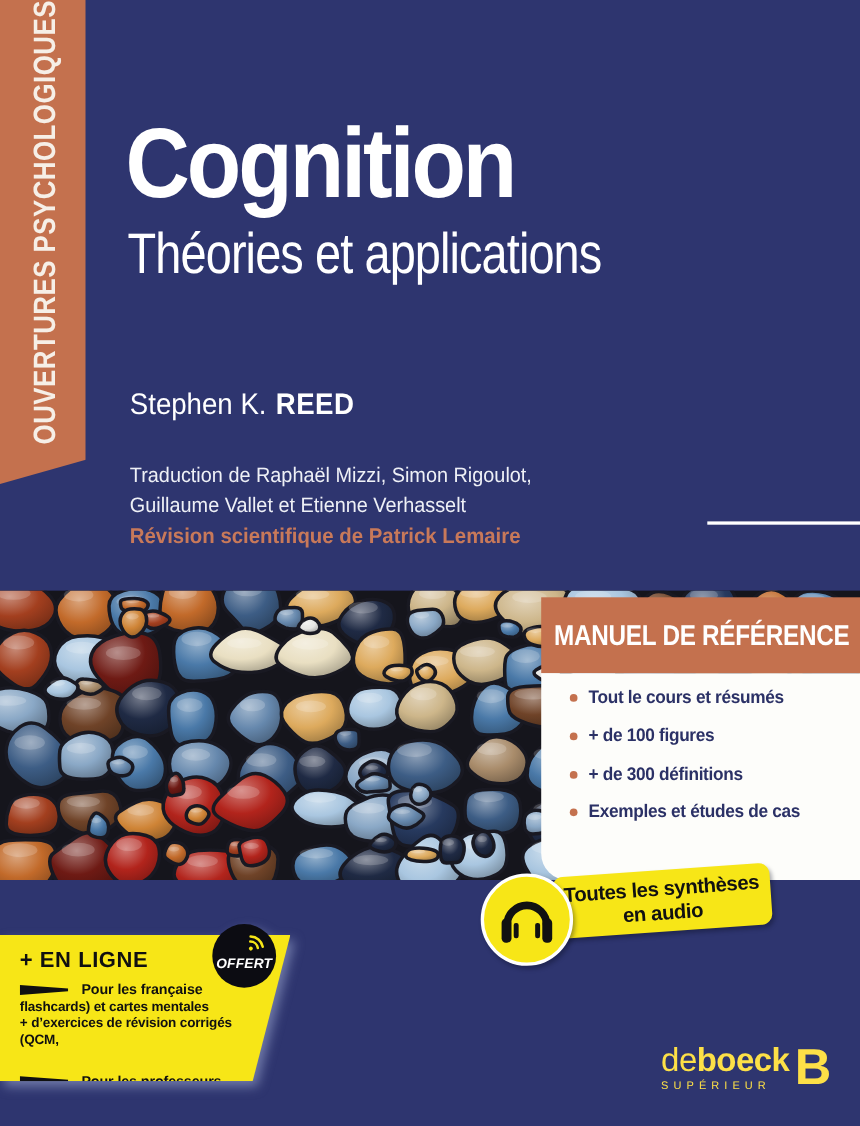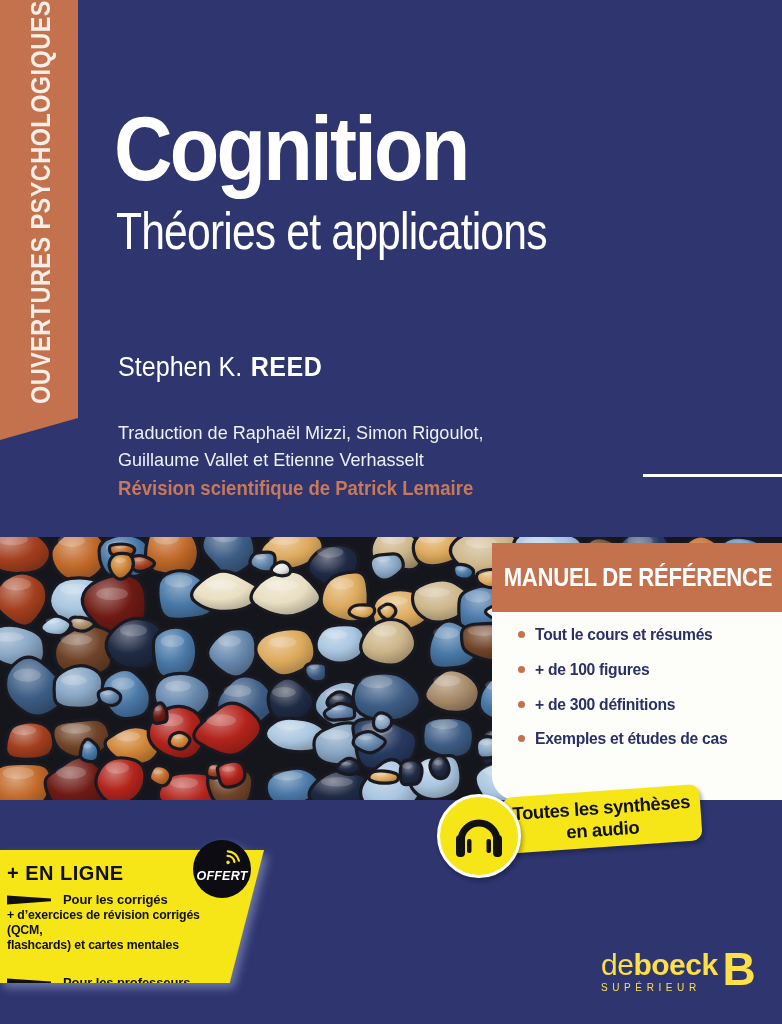--- a/index.html
+++ b/index.html
@@ -78,21 +78,21 @@
     position:absolute;left:437px;top:794px;width:84px;height:84px;border-radius:50%;
     background:#f7e617;border:3px solid #fff;box-sizing:border-box;
     display:flex;align-items:center;justify-content:center;
     box-shadow:2px 3px 4px rgba(10,12,30,.35);
   }
   
   .online-wrap{position:absolute;left:0;top:850px;filter:drop-shadow(4px 5px 5px rgba(175,188,225,.5));}
   .online-box{
     width:264px;height:133px;background:#f7e617;
     clip-path:polygon(0 0,100% 0,87% 100%,0 100%);
-    box-sizing:border-box;padding:12px 0 0 7px;color:#101010;
+    box-sizing:border-box;padding:12px 0 0 18px;color:#101010;
   }
   .online-title{font-weight:bold;font-size:20px;letter-spacing:.5px;}
   .online-row{display:flex;align-items:center;margin-top:7px;}
   .online-row.second{margin-top:22px;}
   .flag{margin-right:12px;}
   .online-label{font-weight:bold;font-size:13px;letter-spacing:-.1px;}
   .online-desc{font-weight:bold;font-size:12.3px;line-height:1.22;letter-spacing:-.15px;margin-top:1px;width:225px;}
   .offer-circle{
     position:absolute;left:193px;top:-10px;width:58px;height:58px;border-radius:50%;background:#0c0c12;
     z-index:5;
@@ -557,25 +557,25 @@
   </div>
 
   <div class="online-wrap">
     <div class="online-box">
       <div class="online-title">+ EN LIGNE</div>
 
       <div class="online-row">
         <svg class="flag" width="44" height="10" viewBox="0 0 44 10">
           <polygon points="0,0.5 44,3.6 44,6.2 0,9.5" fill="#101010"></polygon>
         </svg>
-        <span class="online-label">Pour les corrigés</span>
+        <span class="online-label">Pour les française</span>
       </div>
       <div class="online-desc">
+        <div>flashcards) et cartes mentales</div>
         <div>+ d’exercices de révision corrigés (QCM,</div>
-        <div>flashcards) et cartes mentales</div>
       </div>
 
       <div class="online-row second">
         <svg class="flag" width="44" height="10" viewBox="0 0 44 10">
           <polygon points="0,0.5 44,3.6 44,6.2 0,9.5" fill="#101010"></polygon>
         </svg>
         <span class="online-label">Pour les professeurs</span>
       </div>
       <div class="online-desc">
         <div>PowerPoints® et banque de questions</div>

